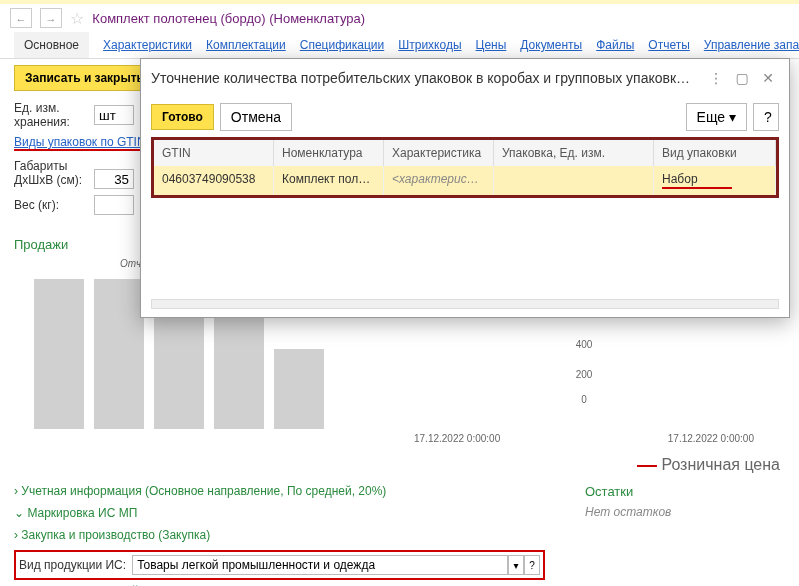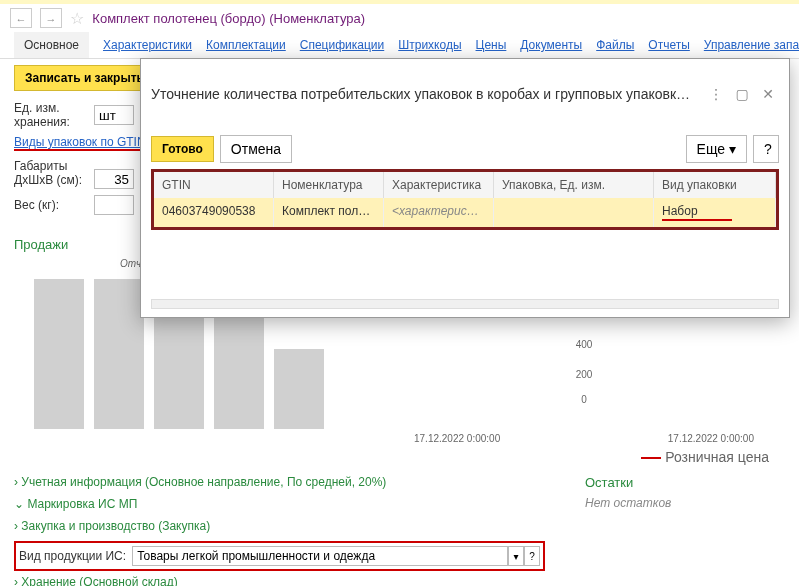--- a/index.html
+++ b/index.html
@@ -21,34 +21,34 @@
   .form-input { border: 1px solid #bbb; padding: 2px 4px; height: 20px; background: #fff; }
   .link-gtin { color: #2563c7; text-decoration: underline; border-bottom: 2px solid #c00; display: inline-block; }
   .section-title { color: #2a8a3e; font-size: 13px; margin: 12px 0 6px 14px; }
   .chart-area { display: flex; gap: 20px; padding: 0 14px; }
   .bar-chart { position: relative; width: 380px; height: 160px; display: flex; align-items: flex-end; gap: 10px; padding-left: 20px; }
   .bar { background: #d0d0d0; width: 50px; }
   .line-chart { position: relative; width: 340px; height: 160px; }
   .y-tick { position: absolute; left: 50%; transform: translateX(-50%); font-size: 10px; color: #666; }
   .x-tick { position: absolute; bottom: -15px; font-size: 10px; color: #666; }
   .legend-line { display: inline-block; width: 20px; height: 2px; background: #c00; margin-right: 4px; vertical-align: middle; }
-  .chart-legend { text-align: right; font-size: 14px; color: #666; padding-right: 30px; margin-top: 20px; }
+  .chart-legend { text-align: right; font-size: 16px; color: #666; padding-right: 19px; margin-top: 27px; }
   .bottom-cols { display: flex; padding: 10px 14px; gap: 40px; }
   .group-item { color: #2a8a3e; font-size: 12px; margin-bottom: 8px; cursor: pointer; }
   .group-item::before { content: "› "; color: #2a8a3e; }
   .group-item.exp::before { content: "⌄ "; }
   .highlight-box { border: 2px solid #c00; padding: 3px; margin: 4px 0; display: flex; align-items: center; }
   .field-label { font-size: 12px; margin-right: 6px; }
   .select-field { flex: 1; border: 1px solid #bbb; height: 20px; padding: 2px 4px; font-size: 12px; }
   .select-btn { width: 16px; height: 20px; border: 1px solid #bbb; background: #fff; font-size: 10px; }
   .italic-gray { color: #888; font-style: italic; }
   
   
   .dialog { position: absolute; left: 140px; top: 58px; width: 650px; height: 260px; background: #fff; border: 1px solid #999; box-shadow: 0 5px 20px rgba(0,0,0,0.3); display: flex; flex-direction: column; }
-  .dialog-title { display: flex; align-items: center; padding: 24px 10px; font-size: 14px; }
+  .dialog-title { display: flex; align-items: center; padding: 8px 10px; font-size: 14px; }
   .dialog-title-text { flex: 1; white-space: nowrap; overflow: hidden; text-overflow: ellipsis; }
   .dialog-title-btn { width: 22px; height: 22px; border: none; background: none; color: #888; font-size: 14px; cursor: pointer; margin-left: 4px; }
   .dialog-toolbar { display: flex; align-items: center; padding: 6px 10px; gap: 6px; }
   .btn-plain { background: #fff; border: 1px solid #bbb; padding: 5px 10px; font-size: 14px; cursor: pointer; }
   .spacer { flex: 1; }
   .table { margin: 0 10px; border: 3px solid #7f1d1d; }
   .table-header { display: flex; background: #f5f5f5; }
   .table-header .cell { padding: 6px 8px; border-right: 1px solid #ddd; font-size: 12px; color: #555; }
   .table-row { display: flex; background: #fff2b8; }
   .table-row .cell { padding: 6px 8px; border-right: 1px solid #eee; font-size: 12px; white-space: nowrap; overflow: hidden; text-overflow: ellipsis; }

